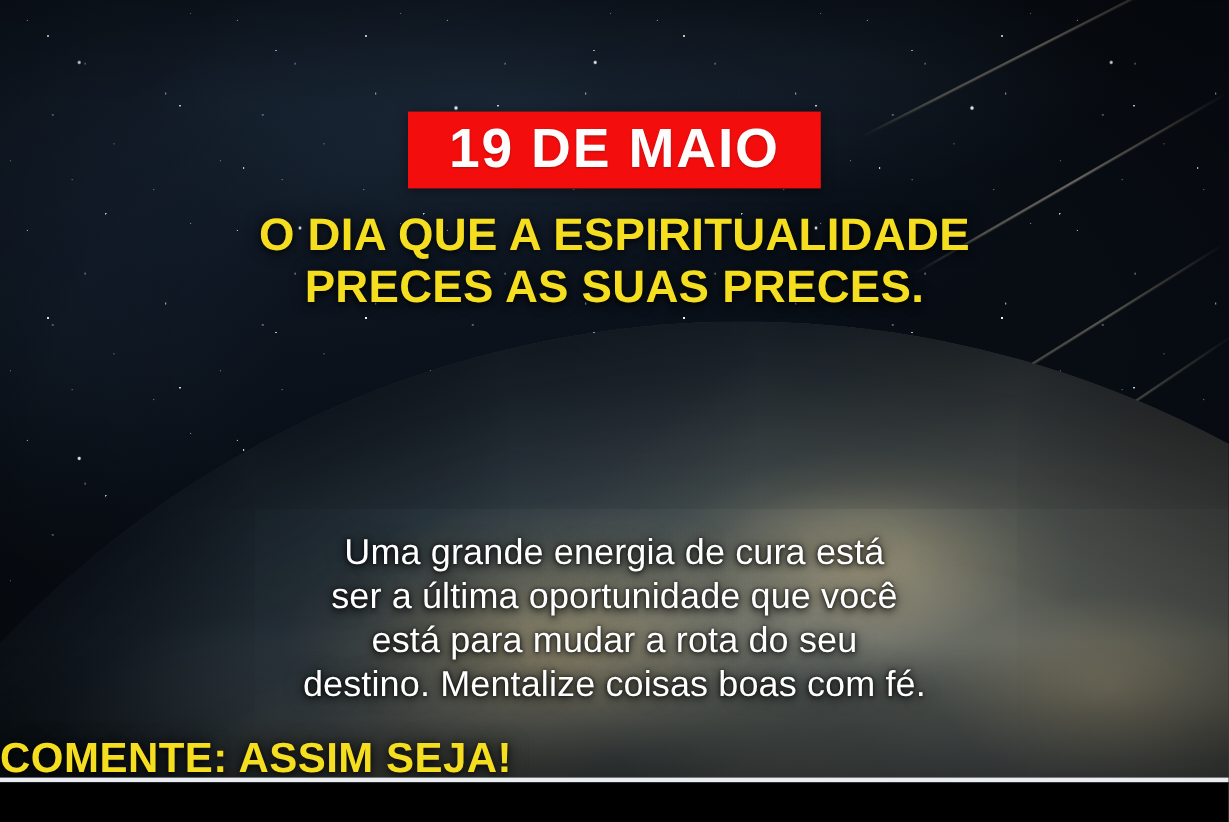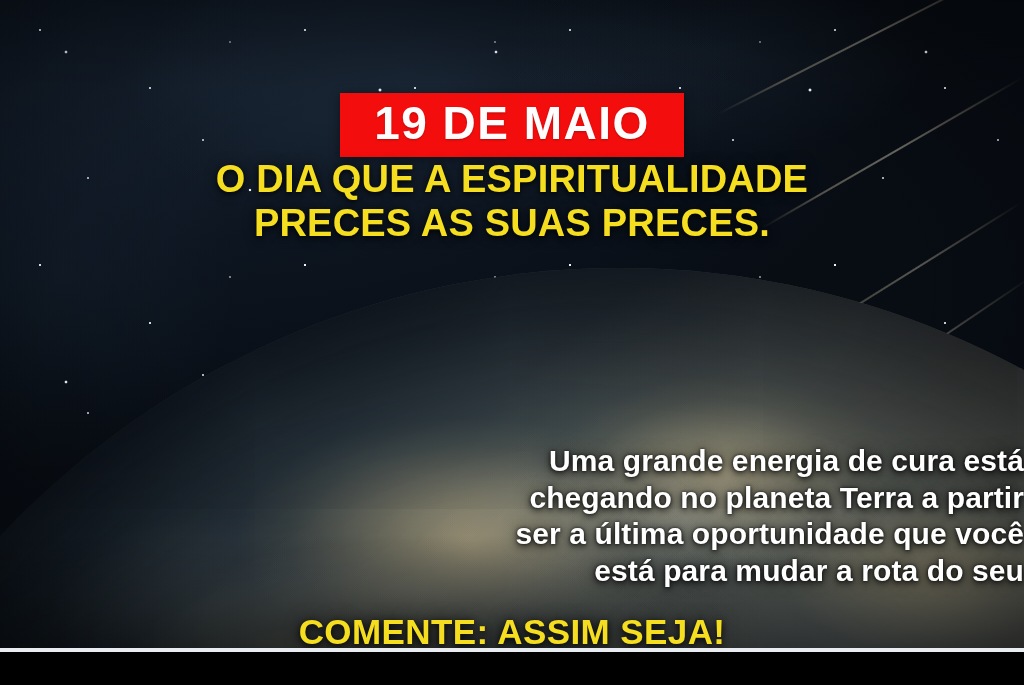--- a/index.html
+++ b/index.html
@@ -215,58 +215,58 @@
     color: #fdfdfd;
     font-size: 46px;
     font-weight: 700;
     letter-spacing: 1.5px;
     line-height: 1;
     white-space: nowrap;
     text-shadow: 0 1px 2px rgba(0,0,0,0.25);
   }
 
   #headline {
+    margin-top: 17px;
     color: #f5de1f;
     font-size: 38px;
     font-weight: 700;
     line-height: 1.16;
     text-align: center;
     letter-spacing: 0.2px;
     text-shadow:
        0 2px 5px rgba(0,0,0,0.72),
        0 0 14px rgba(0,0,0,0.48);
     max-width: 900px;
   }
   #headline .hl-line { display: block; white-space: nowrap; }
 
   #body-copy {
     position: absolute;
     top: 443px;
     left: 0; right: 0;
     color: #ffffff;
     font-size: 30px;
-    font-weight: 700;
+    font-weight: 400;
     line-height: 1.22;
-    text-align: right;
+    text-align: center;
     letter-spacing: 0.1px;
     text-shadow:
        0 2px 6px rgba(0,0,0,0.80),
        0 0 16px rgba(0,0,0,0.60),
        0 0 3px rgba(0,0,0,0.70);
   }
   #body-copy .bc-line { display: block; white-space: nowrap; }
 
   #cta {
     position: absolute;
     top: 612px;
     left: 0; right: 0;
     color: #f5de1f;
     font-size: 35px;
     font-weight: 700;
-    text-align: center;
     letter-spacing: 0.4px;
     white-space: nowrap;
     text-shadow:
        0 2px 6px rgba(0,0,0,0.82),
        0 0 16px rgba(0,0,0,0.60);
   }
 </style>
 </head>
 <body>
 
@@ -300,22 +300,22 @@
       <div id="date-banner-text">19 DE MAIO</div>
     </div>
 
     <div id="headline">
       <span class="hl-line">O DIA QUE A ESPIRITUALIDADE</span>
       <span class="hl-line">PRECES AS SUAS PRECES.</span>
     </div>
 
     <div id="body-copy">
       <span class="bc-line">Uma grande energia de cura está</span>
-      <span class="bc-line">chegando no planeta Terra a partir</span>
       <span class="bc-line">ser a última oportunidade que você</span>
       <span class="bc-line">está para mudar a rota do seu</span>
+      <span class="bc-line">destino. Mentalize coisas boas com fé.</span>
     </div>
 
     <div id="cta">COMENTE: ASSIM SEJA!</div>
   </div>
 
   <div id="bottom-strip"></div>
 </div>
 
 </body></html>

